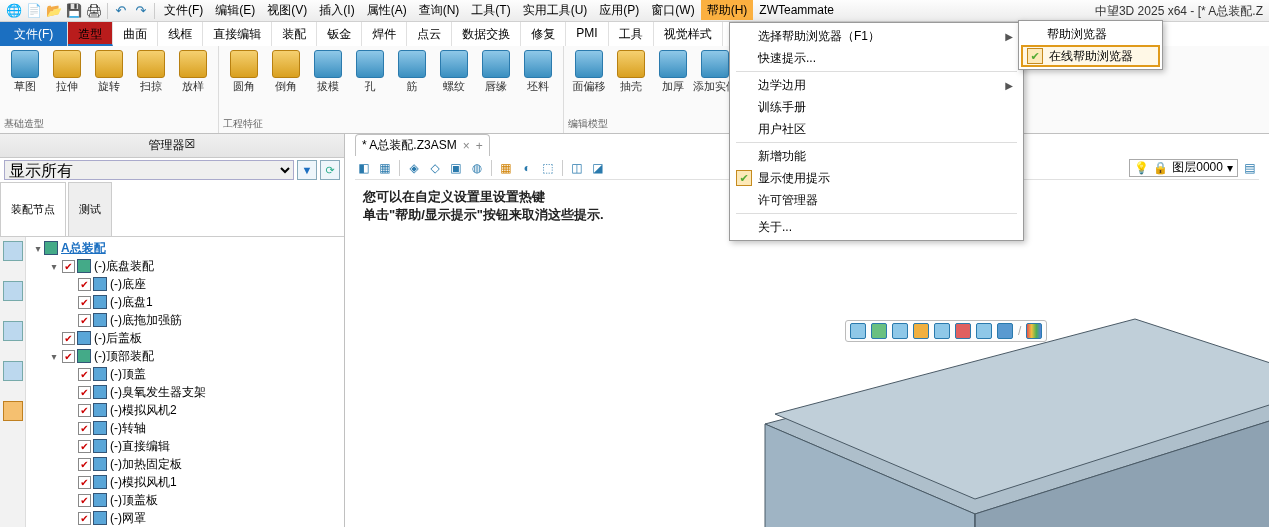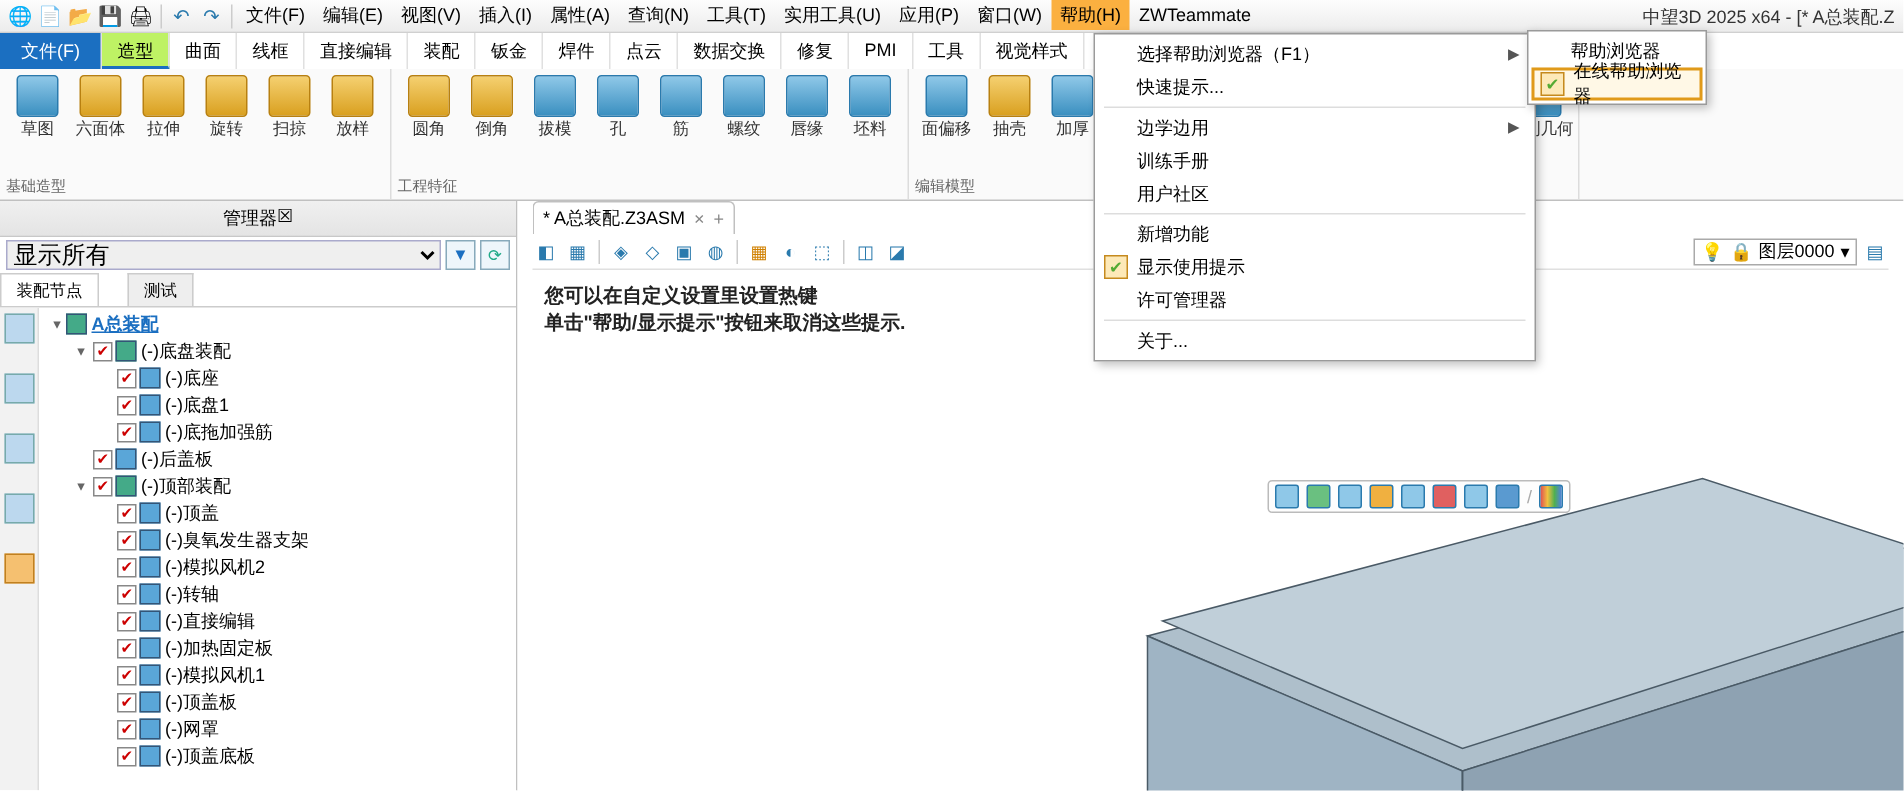--- a/index.html
+++ b/index.html
@@ -6,37 +6,37 @@
 body { font-family: "Microsoft YaHei", sans-serif; font-size: 12px; background: #fff; width: 1269px; height: 527px; overflow: hidden; position: relative; }
 .top-menubar { height: 22px; background: linear-gradient(#fdfdfd,#ececec); display: flex; align-items: center; padding: 0 4px; border-bottom: 1px solid #d0d0d0; }
 .top-menubar .icon-btn { width: 18px; height: 18px; margin: 0 1px; display: flex; align-items: center; justify-content: center; font-size: 13px; cursor: pointer; }
 .top-menubar .sep { width: 1px; height: 16px; background: #ccc; margin: 0 3px; }
 .top-menubar .menu-label { padding: 3px 6px; cursor: pointer; white-space: nowrap; }
 .top-menubar .menu-label.active { background: #fbb040; color: #000; }
 .app-title { position: absolute; right: 6px; top: 3px; color: #333; font-size: 12px; }
 .ribbon-tabs { display: flex; height: 24px; }
 .ribbon-tab { padding: 4px 10px; border-right: 1px solid #e0e0e0; cursor: pointer; white-space: nowrap; }
 .ribbon-tab.file { background: #1b6fc1; color: #fff; padding: 4px 14px; }
-.ribbon-tab.active { background: #bef264; border-bottom: 2px solid #1b6fc1; }
+.ribbon-tab.active { background: #b91c1c; border-bottom: 2px solid #1b6fc1; }
 .ribbon-body { height: 88px; display: flex; border-bottom: 1px solid #c0c0c0; background: #fafafa; }
 .ribbon-group { border-right: 1px solid #dcdcdc; padding: 2px 4px 0 4px; display: flex; flex-direction: column; }
 .ribbon-group .buttons { display: flex; flex: 1; }
 .ribbon-btn { display: flex; flex-direction: column; align-items: center; justify-content: flex-start; width: 42px; padding: 2px 0; cursor: pointer; }
 .ribbon-btn .ico { width: 28px; height: 28px; background: linear-gradient(#8fc8e8,#3a8fc0); border: 1px solid #2a7aad; border-radius: 3px; }
 .ribbon-btn .ico.gold { background: linear-gradient(#f5d070,#d9a020); border-color: #b88010; }
 .ribbon-btn .lbl { font-size: 11px; margin-top: 2px; color: #333; text-align: center; line-height: 12px; white-space: nowrap; }
 .ribbon-group .title { font-size: 10px; color: #666; text-align: left; padding: 2px 0; }
 .main { display: flex; height: calc(527px - 22px - 24px - 88px); }
 .left-panel { width: 345px; border-right: 1px solid #c0c0c0; display: flex; flex-direction: column; }
 .left-panel .hdr { background: linear-gradient(#f0f0f0,#e4e4e4); padding: 3px 6px; border-bottom: 1px solid #c8c8c8; display: flex; justify-content: center; }
 .left-panel .filter-row { display: flex; padding: 2px 4px; gap: 3px; }
 .left-panel .filter-row select { flex: 1; height: 20px; font-size: 16px; border: 1px solid #aac; }
 .left-panel .filter-row .mini { width: 20px; height: 20px; border: 1px solid #8ab; background: #eef6fb; display: flex; align-items: center; justify-content: center; font-size: 11px; }
 .left-panel .sub-tabs { display: flex; border-bottom: 1px solid #ccc; }
-.left-panel .sub-tab { padding: 3px 10px; border: 1px solid #ccc; border-bottom: none; background: #eee; margin-right: 19px; font-size: 11px; }
+.left-panel .sub-tab { padding: 19px 10px; border: 1px solid #ccc; border-bottom: none; background: #eee; margin-right: 2px; font-size: 11px; }
 .left-panel .sub-tab.active { background: #fff; }
 .left-strip { width: 26px; background: #f2f2f2; border-right: 1px solid #ddd; display: flex; flex-direction: column; align-items: center; padding-top: 4px; gap: 20px; }
 .left-strip .s-ico { width: 20px; height: 20px; background: #bcd8ee; border: 1px solid #7aa; }
 .tree-wrap { display: flex; flex: 1; overflow: auto; }
 .tree { flex: 1; padding: 2px 2px 2px 0; overflow: auto; }
 .tree-row { display: flex; align-items: center; height: 18px; white-space: nowrap; }
 .tree-row .tw { width: 12px; text-align: center; color: #666; font-size: 10px; cursor: pointer; }
 .tree-row .cb { width: 13px; height: 13px; border: 1px solid #888; margin: 0 2px; display: flex; align-items: center; justify-content: center; font-size: 10px; color: #c00; background: #fff; }
 .tree-row .cb.checked::after { content: "✔"; }
 .tree-row .ni { width: 14px; height: 14px; background: #5aa6d8; border: 1px solid #357; margin-right: 3px; }
@@ -52,21 +52,21 @@
 .view-toolbar .layer-box { display: flex; align-items: center; border: 1px solid #aaa; height: 18px; padding: 0 4px; gap: 4px; margin-left: auto; }
 .hint { position: absolute; top: 54px; left: 18px; font-size: 13px; font-weight: bold; color: #222; line-height: 18px; }
 .float-bar { position: absolute; top: 186px; left: 500px; height: 22px; border: 1px solid #bbb; background: #fdfdfd; display: flex; align-items: center; padding: 0 4px; gap: 5px; border-radius: 3px; }
 .float-bar .fb { width: 16px; height: 16px; background: #8fc8e8; border: 1px solid #2a7aad; border-radius: 2px; }
 .model-svg { position: absolute; top: 130px; left: 330px; }
 .help-menu { position: absolute; top: 22px; left: 729px; width: 295px; background: #fff; border: 1px solid #9a9a9a; box-shadow: 2px 2px 6px rgba(0,0,0,.25); padding: 2px; z-index: 50; }
 .help-menu .mi { display: flex; align-items: center; height: 22px; padding: 0 24px 0 26px; position: relative; cursor: pointer; }
 .help-menu .mi .arrow { position: absolute; right: 8px; color: #555; font-size: 10px; }
 .help-menu .mi .chk { position: absolute; left: 4px; width: 16px; height: 16px; border: 1px solid #c58a1e; background: #fde9b8; display: flex; align-items: center; justify-content: center; font-size: 11px; color: #5a3; }
 .help-menu .msep { height: 1px; background: #ddd; margin: 2px 4px; }
-.submenu { position: absolute; top: 20px; left: 1018px; width: 120px; background: #fff; border: 1px solid #9a9a9a; box-shadow: 2px 2px 6px rgba(0,0,0,.25); padding: 2px; z-index: 51; }
+.submenu { position: absolute; top: 20px; left: 1018px; width: 145px; background: #fff; border: 1px solid #9a9a9a; box-shadow: 2px 2px 6px rgba(0,0,0,.25); padding: 2px; z-index: 51; }
 .submenu .mi { display: flex; align-items: center; height: 22px; padding: 0 8px 0 26px; position: relative; }
 .submenu .mi.hl { border: 2px solid #e09a1a; background: #fff8e6; }
 .submenu .mi .chk { position: absolute; left: 4px; width: 16px; height: 16px; border: 1px solid #c58a1e; background: #fde9b8; display: flex; align-items: center; justify-content: center; font-size: 11px; color: #5a3; }
 </style>
 </head>
 <body>
 
 <div class="top-menubar">
   <span class="icon-btn">🌐</span>
   <span class="icon-btn" style="color:#d08000">📄</span>
@@ -100,24 +100,20 @@
     <div class="ribbon-tab">电极</div>
     <div class="ribbon-tab">APP</div>
   </div>
 
 <div class="ribbon-body" id="ribbon-body">
     <div class="ribbon-group">
       <div class="buttons">
         <div class="ribbon-btn">
           <div class="ico"></div>
           <div class="lbl">草图</div>
-        </div>
-        <div class="ribbon-btn">
-          <div class="ico gold"></div>
-          <div class="lbl">六面体</div>
         </div>
         <div class="ribbon-btn">
           <div class="ico gold"></div>
           <div class="lbl">拉伸</div>
         </div>
         <div class="ribbon-btn">
           <div class="ico gold"></div>
           <div class="lbl">旋转</div>
         </div>
         <div class="ribbon-btn">

